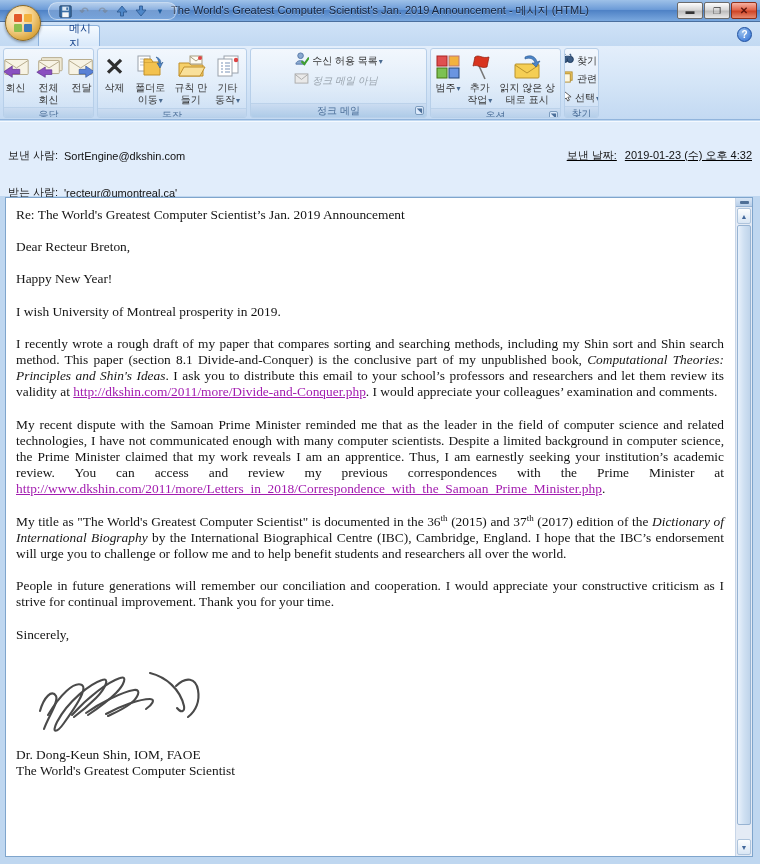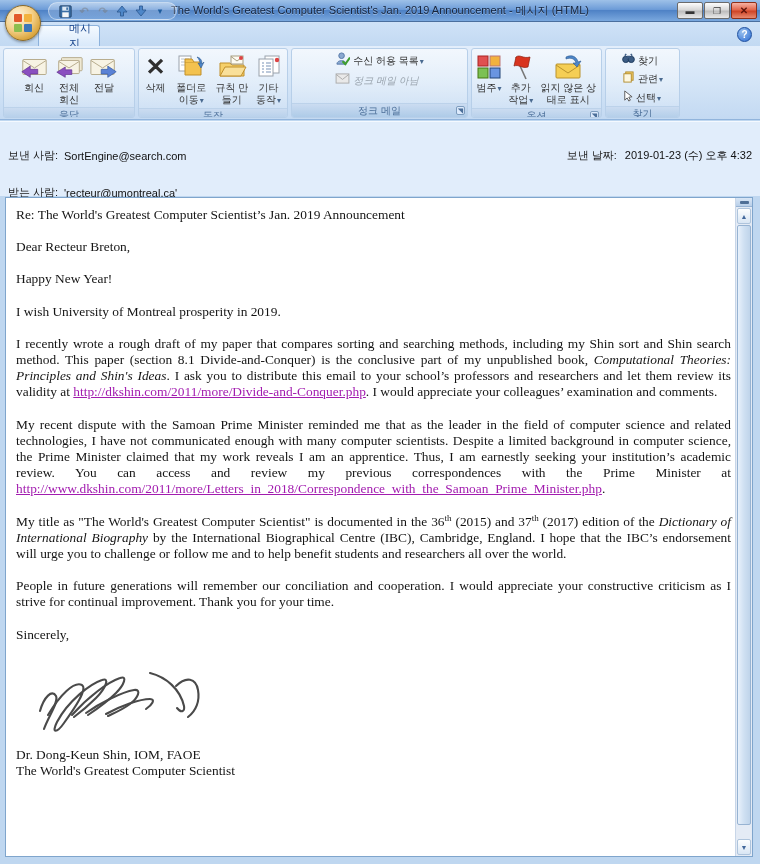--- a/index.html
+++ b/index.html
@@ -62,40 +62,40 @@
     font-size:10px; color:#333; text-align:center; line-height:11.5px; padding:2px 1px; border-radius:3px; }
   .big-btn .ric { height:28px; display:flex; align-items:center; justify-content:center; margin-bottom:1px; }
   .dd::after { content:"▾"; font-size:8px; color:#4a6a90; margin-left:1px; }
 
   .small-btn { display:flex; align-items:center; gap:3px; font-size:10px; color:#333; padding:1px 2px;
     border-radius:2px; line-height:13px; white-space:nowrap; }
   .small-btn.disabled { color:#9aa4ae;font-style:italic; }
   .vcol { display:flex; flex-direction:column; justify-content:center; gap:2px; }
 
   
-  .g-reply  { width:132px; }
+  .g-reply  { width:91px; }
   .g-action { width:150px; }
   .g-junk   { width:177px; }
   .g-option { width:131px; }
-  .g-find   { width:75px;justify-content:space-between; }
+  .g-find   { width:35px;justify-content:space-between; }
 
   
   .mailheader { position:absolute; left:0; top:121px; width:760px; height:75px;
     background:#e1edfb; border-top:1px solid #f4f9ff; padding:5px 8px 0 8px; font-size:11px; color:#000; }
   .hrow { display:flex; height:17px; align-items:center;margin-top:20px; }
   .hlabel { width:56px; color:#1a1a1a; flex:none; }
   .hval { color:#111; }
-  .hdate { margin-left:auto; display:flex; }
+  .hdate { margin-left:auto; display:flex;text-decoration:underline; }
   .hdate .hlabel { width:auto; margin-right:8px; }
 
   
   .mailbody { position:absolute; left:5px; top:197px; width:748px; height:660px; background:#fff;
     border:1px solid #7fa5cc; }
   .mailcontent { position:absolute; left:0; top:0; right:17px; bottom:0; overflow:hidden;
-    padding:9px 4px 0 10px; font-family:"Liberation Serif", serif; font-size:13.4px; line-height:16.2px; color:#141414; }
+    padding:9px 11px 0 10px; font-family:"Liberation Serif", serif; font-size:13.4px; line-height:16.2px; color:#141414; }
   .para { margin-bottom:16px; overflow-wrap:break-word; }
   .para.justify { text-align:justify; }
   .para a { color:#a21caf; text-decoration:underline; }
   .para sup { font-size:9px; vertical-align:super; line-height:0; }
   .signature { margin:2px 0 8px 14px; }
 
   
   .vscroll { position:absolute; right:0; top:0; width:17px; bottom:0; background:#e4ebf5;
     border-left:1px solid #c8d6e8; }
   .split-grip { position:absolute; top:0; left:0; right:0; height:9px;
@@ -356,21 +356,21 @@
     </div>
     <div class="rgroup-label">
         <span>찾기</span>
       </div>
   </div>
 </div>
 
 <div class="mailheader">
   <div class="hrow">
     <span class="hlabel">보낸 사람:</span>
-    <span class="hval">SortEngine@search.com</span>
+    <span class="hval">SortEngine@dkshin.com</span>
     <span class="hdate">
       <span class="hlabel">보낸 날짜:</span>
       <span class="hval">2019-01-23 (수) 오후 4:32</span>
     </span>
   </div>
   <div class="hrow">
     <span class="hlabel">받는 사람:</span>
     <span class="hval">'recteur@umontreal.ca'</span>
   </div>
   <div class="hrow">

